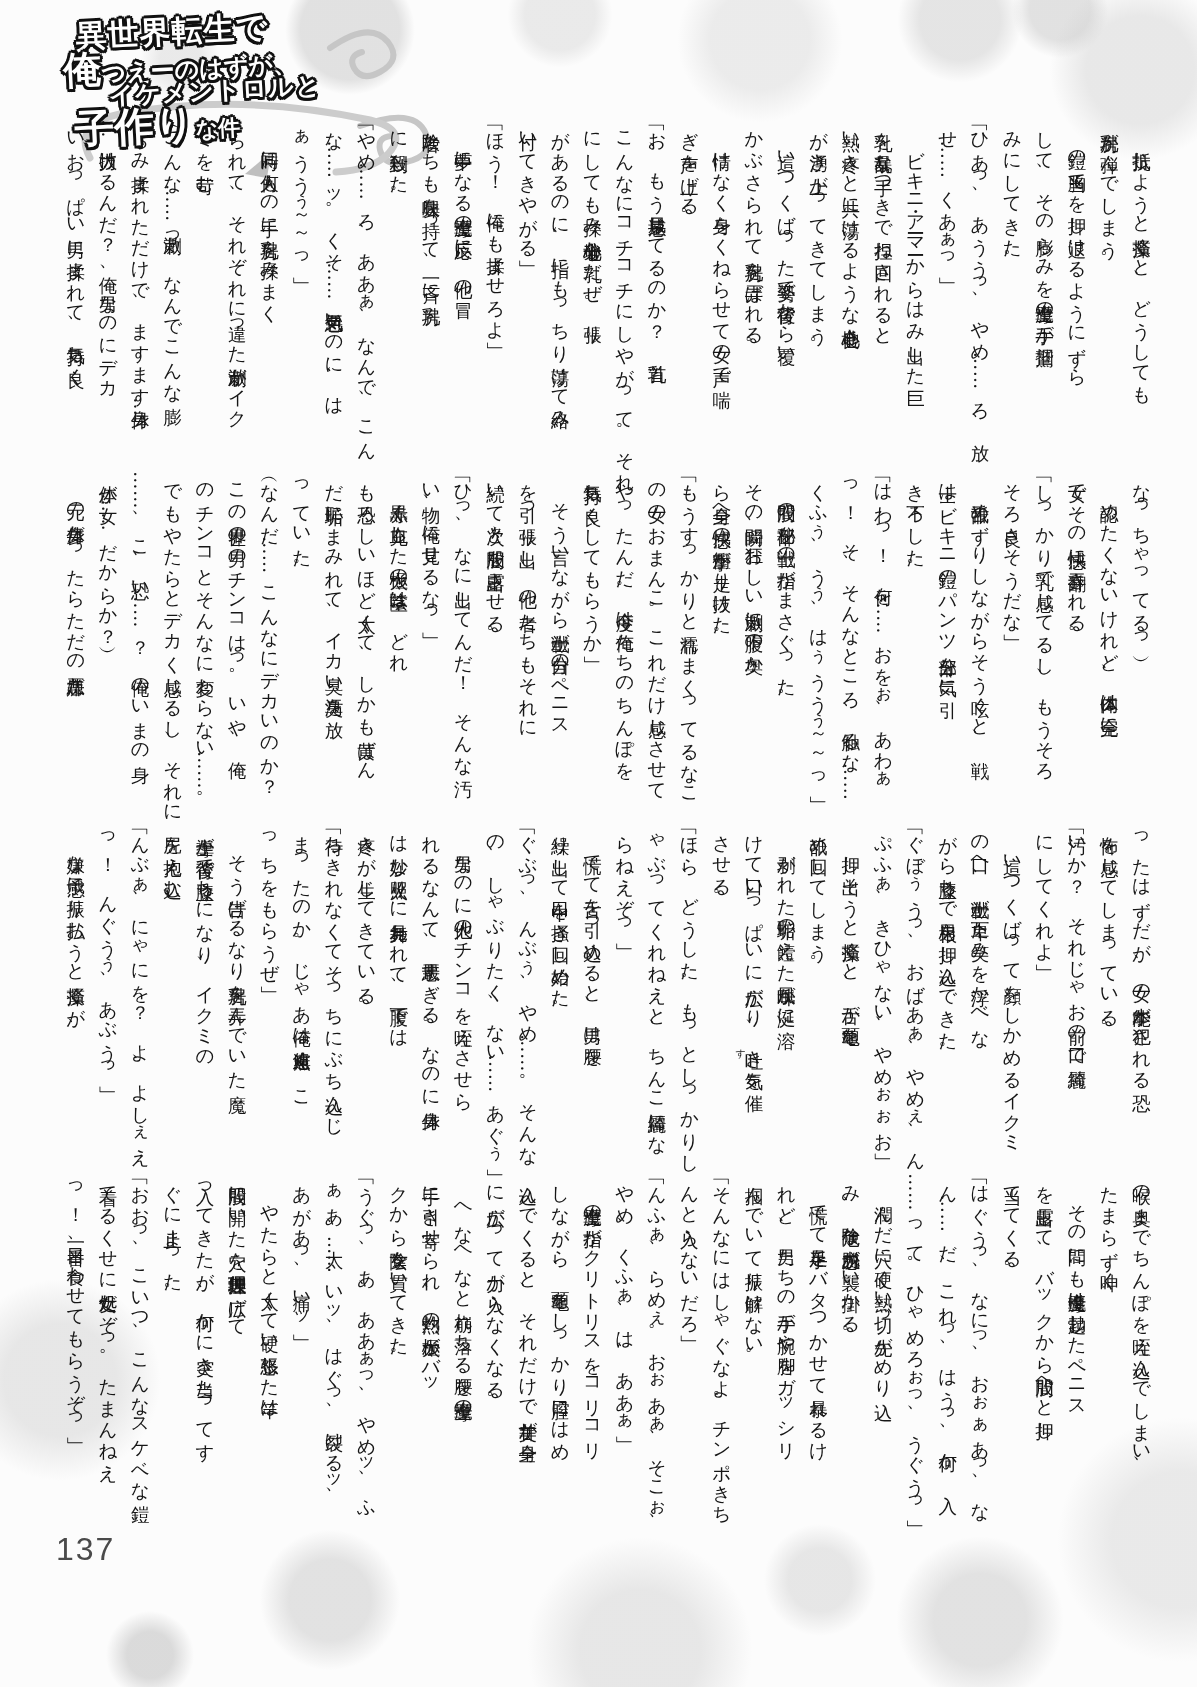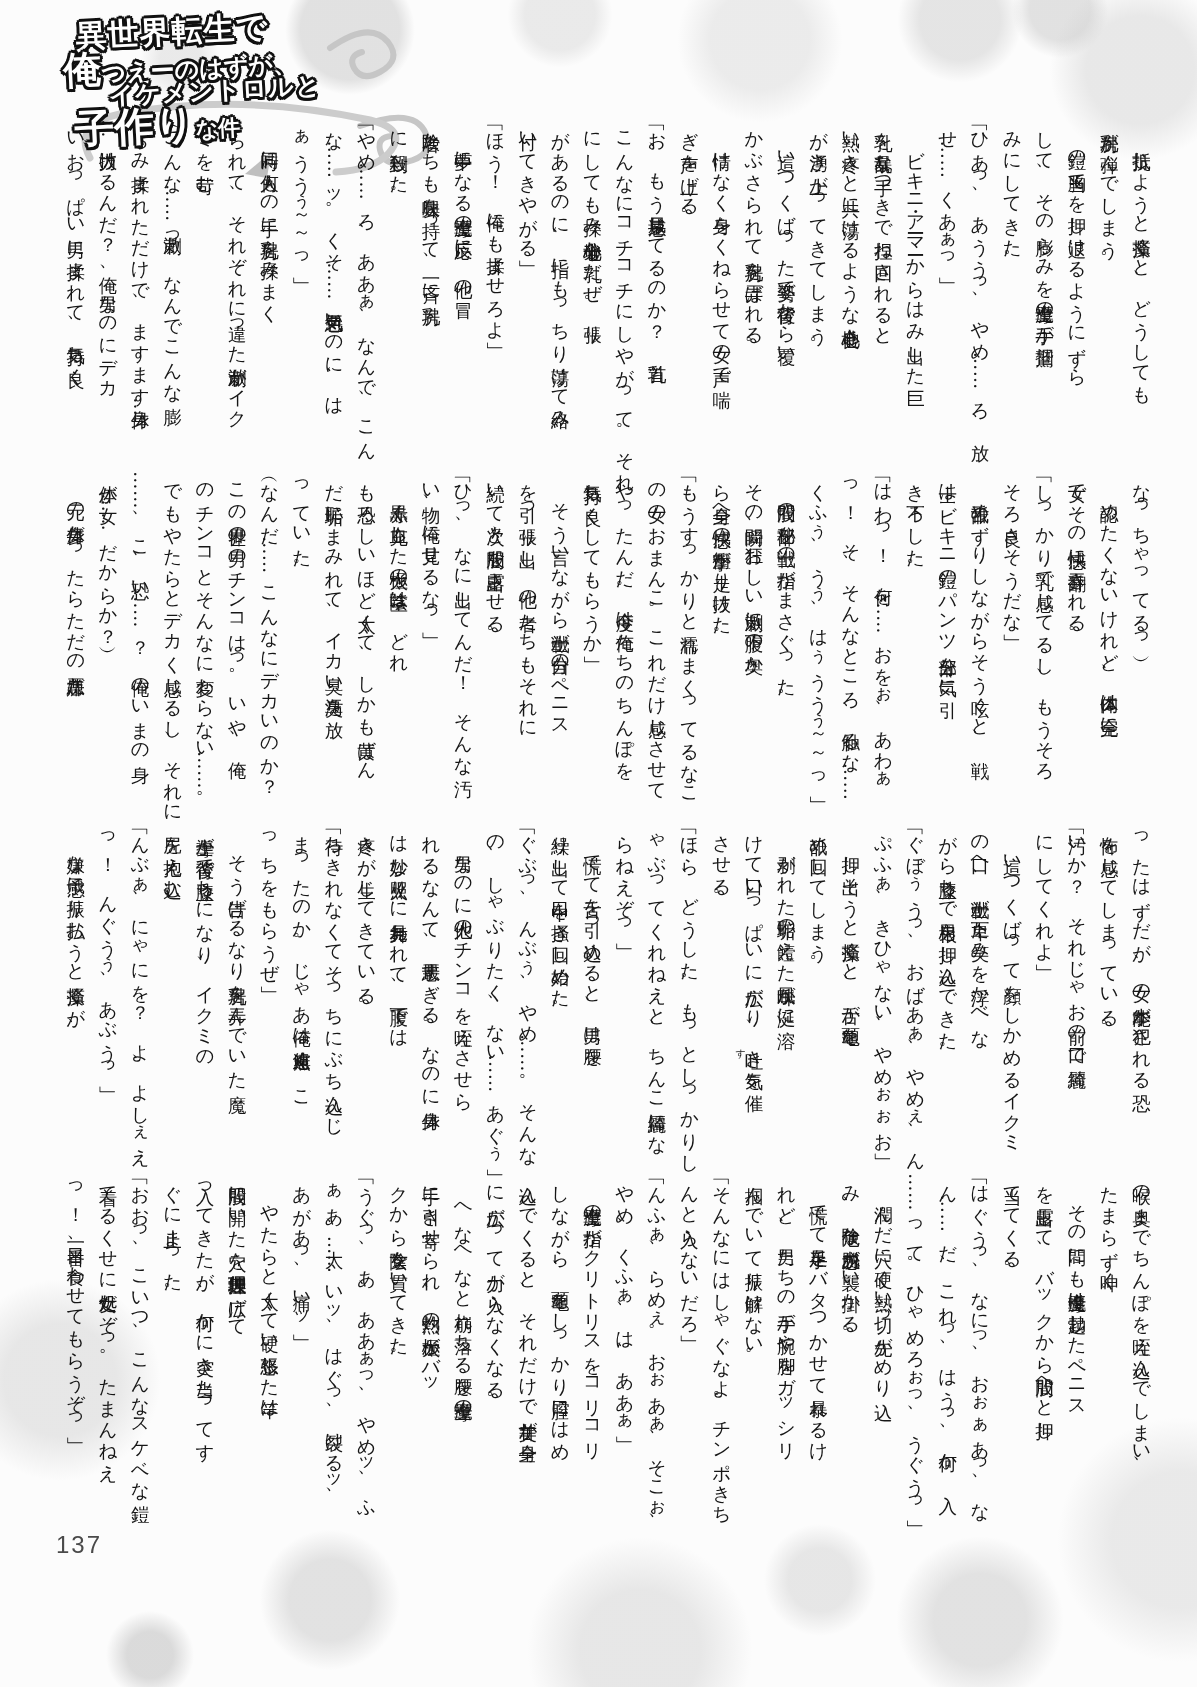--- a/index.html
+++ b/index.html
@@ -63,21 +63,21 @@
   #band2{top:471px;}
   #band3{top:823px;}
   #band4{top:1173px;}
   .furigana{
     position:absolute;left:733px;top:1042px;font-size:10px;color:#222;z-index:3;
     writing-mode:vertical-rl;
   }
   .page-number{
     position:absolute;left:56px;top:1531px;z-index:3;
     font-family:"Liberation Sans","DejaVu Sans",sans-serif;
-    font-size:24px;color:#4a4a4a;letter-spacing:2px;
+    font-size:32px;color:#4a4a4a;letter-spacing:2px;
   }
 </style>
 </head>
 <body>
 
 <div class="bokeh"></div>
 
 <svg class="logo-swirls" width="420" height="180" viewBox="0 0 420 180">
   <path d="M300 40 q40 -28 58 -6 q14 18 -8 30 q-18 10 -26 -4 q-6 -12 8 -16" fill="none" stroke="#c6c6c6" stroke-width="6" stroke-linecap="round"></path>
   <path d="M330 118 q55 -20 66 8 q8 22 -20 28 q-22 5 -26 -12 q-3 -13 12 -14" fill="none" stroke="#c6c6c6" stroke-width="6" stroke-linecap="round"></path>

